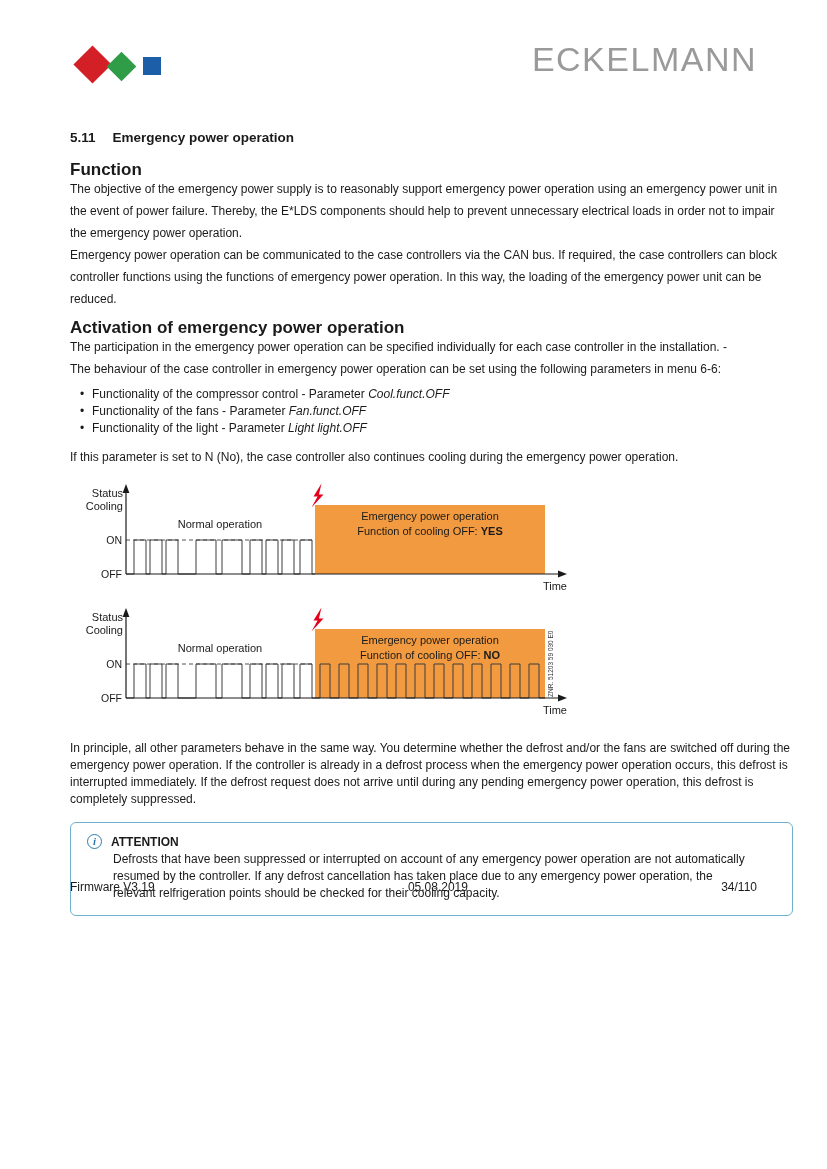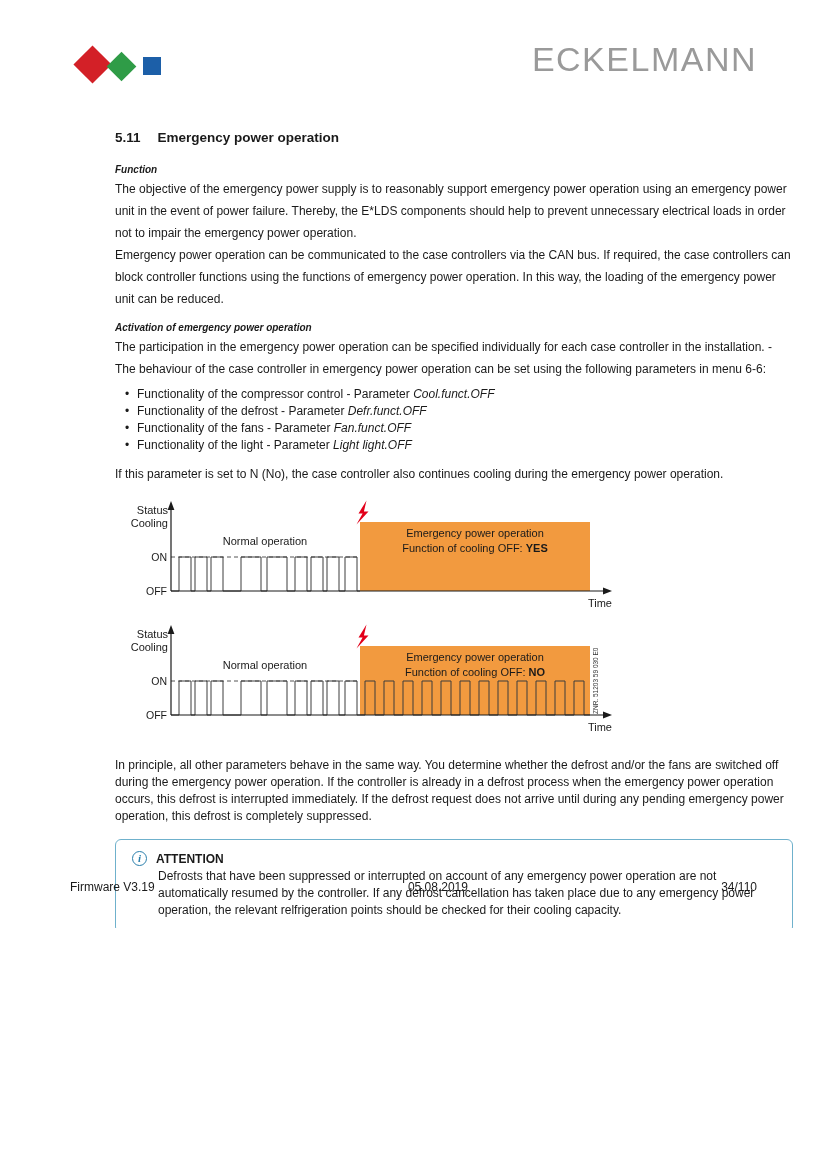--- a/index.html
+++ b/index.html
@@ -18,24 +18,24 @@
   .logo { position: absolute; left: 75px; top: 44px; width: 110px; height: 46px; }
   .logo .shape { position: absolute; display: block; }
   .logo .red   { left: 4px;  top: 7px;  width: 27px; height: 27px; background: #D32027; transform: rotate(45deg); }
   .logo .green { left: 36px; top: 12px; width: 21px; height: 21px; background: #2F9C47; transform: rotate(45deg); }
   .logo .blue  { left: 68px; top: 13px; width: 18px; height: 18px; background: #1C5FA8; }
   .brand {
     position: absolute; right: 70px; top: 40px;
     font-size: 34px; letter-spacing: 1.5px; color: #9A9A9A; font-weight: 400;
   }
   
-  .content { padding: 130px 34px 0 70px; margin-left: 45px; }
+  .content { padding: 130px 34px 0 70px; }
   h1.section { font-size: 13.5px; font-weight: bold; margin: 0 0 16px 0; }
   h1.section .sec-num { margin-right: 17px; }
-  h2.sub { font-size: 10px; font-weight: bold; margin: 0; line-height: 17px; font-style: italic; }
+  h2.sub { font-size: 17px; font-weight: bold; margin: 0; line-height: 17px; }
   h2.sub.gap-top { margin-top: 9px; }
   p.body { margin: 0; line-height: 22px; }
   .param { font-style: italic; }
   ul.bullets { margin: 6px 0 9px 0; padding: 0 0 0 22px; list-style: none; }
   ul.bullets li { line-height: 17px; position: relative; }
   ul.bullets li::before { content: "\2022"; position: absolute; left: -12px; }
   
   figure.diagram { margin: 14px 0 0 8px; padding: 0; }
   figure.diagram + figure.diagram { margin-top: 6px; }
   .diagram svg { display: block; }
@@ -92,21 +92,20 @@
     <h2 class="sub">Function</h2>
     <p class="body">The objective of the emergency power supply is to reasonably support emergency power operation using an emergency power unit in the event of power failure. Thereby, the E*LDS components should help to prevent unnecessary electrical loads in order not to impair the emergency power operation.</p>
     <p class="body">Emergency power operation can be communicated to the case controllers via the CAN bus. If required, the case controllers can block controller functions using the functions of emergency power operation. In this way, the loading of the emergency power unit can be reduced.</p>
 
     <h2 class="sub gap-top">Activation of emergency power operation</h2>
     <p class="body">The participation in the emergency power operation can be specified individually for each case controller in the installation. -</p>
     <p class="body">The behaviour of the case controller in emergency power operation can be set using the following parameters in menu 6-6:</p>
 
     <ul class="bullets">
       <li><span>Functionality of the compressor control - Parameter </span><span class="param">Cool.funct.OFF</span></li>
-      <li><span>Functionality of the defrost - Parameter </span><span class="param">Defr.funct.OFF</span></li>
       <li><span>Functionality of the fans - Parameter </span><span class="param">Fan.funct.OFF</span></li>
       <li><span>Functionality of the light - Parameter </span><span class="param">Light light.OFF</span></li>
     </ul>
 
     <p class="body">If this parameter is set to N (No), the case controller also continues cooling during the emergency power operation.</p>
 
     <figure class="diagram">
       <svg viewBox="0 0 500 118" width="500" height="118">
         <rect class="emg" x="237" y="23" width="230" height="69"></rect>
         <path class="bolt" d="M243.5 1.5 L235.5 14.5 L239.6 14.5 L233.5 25.5 L245.5 12.5 L240.9 12.5 Z"></path>

